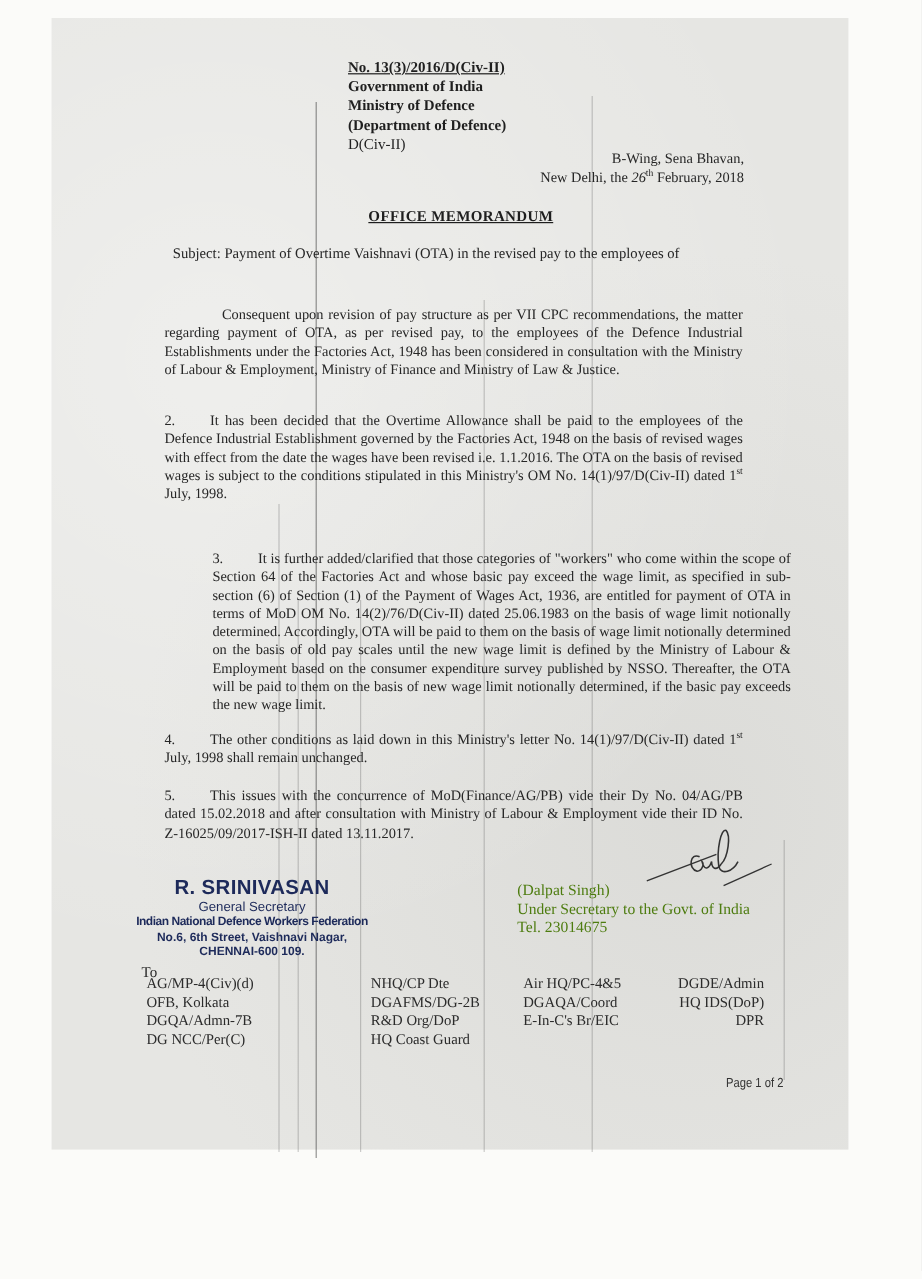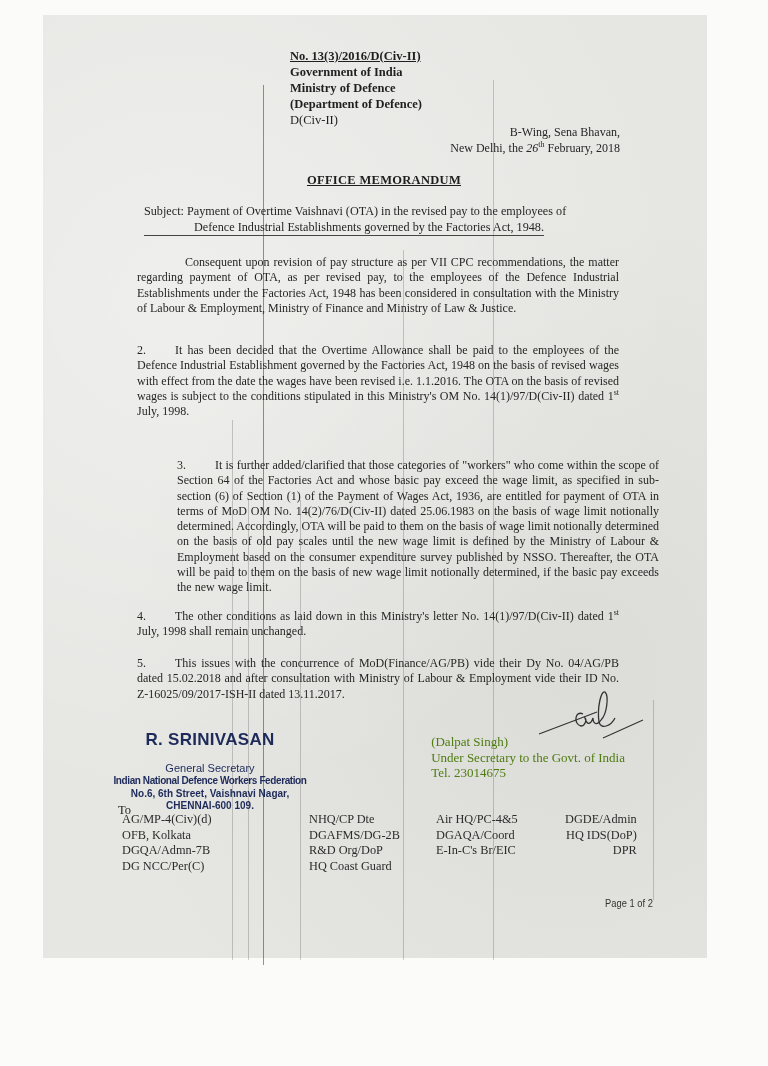--- a/index.html
+++ b/index.html
@@ -56,21 +56,21 @@
     .p3 { top: 458px; margin-left: 40px; }
     .p4 { top: 609px; }
     .p5 { top: 656px; }
     sup { font-size: 8px; line-height: 0; }
     .stamp {
       position: absolute; left: 100px; top: 730px; width: 220px;
       text-align: center; font-family: "Liberation Sans", "DejaVu Sans", sans-serif;
       color: #1d2a5a; font-weight: bold;
     }
     .stamp .name { font-size: 17px; letter-spacing: 0.3px; line-height: 20px; }
-    .stamp .desig { font-size: 11px; line-height: 13px; font-weight: normal; margin-top: 12px; }
+    .stamp .desig { font-size: 11px; line-height: 13px; font-weight: normal; }
     .stamp .line { font-size: 10px; line-height: 12.5px; }
     .stamp .org { letter-spacing: -0.4px; }
     .sig {
       position: absolute; left: 535px; top: 690px; width: 110px; height: 50px;
     }
     .signatory {
       position: absolute; right: 143px; top: 734px;
       text-align: left; font-size: 13px; line-height: 15.5px; color: #4d7c0f;
     }
     .to {
@@ -113,21 +113,20 @@
 
 <div class="addr">
   <div>B-Wing, Sena Bhavan,</div>
   <div><span>New Delhi,  the </span><span style="font-style:italic;margin-top:13px;">26</span><sup>th</sup><span> February, 2018</span></div>
 </div>
 
 <div class="om-title">OFFICE MEMORANDUM</div>
 
 <div class="subject">
   <div><span>Subject:</span><span> Payment of Overtime Vaishnavi (OTA) in the revised pay to the employees of</span></div>
-  <div><span class="indent ul">Defence Industrial Establishments governed by the Factories Act, 1948.</span></div>
 </div>
 
 <div class="para p1">Consequent upon revision of pay structure as per VII CPC recommendations, the matter regarding payment of OTA, as per revised pay, to the employees of the Defence Industrial Establishments under the Factories Act, 1948 has been considered in consultation with the Ministry of Labour &amp; Employment, Ministry of Finance and Ministry of Law &amp; Justice.</div>
 
 <div class="para p2"><span class="num">2.</span><span>It has been decided that the Overtime Allowance shall be paid to the employees of the Defence Industrial Establishment governed by the Factories Act, 1948 on the basis of revised wages with effect from the date the wages have been revised i.e. 1.1.2016. The OTA on the basis of revised wages is subject to the conditions stipulated in this Ministry's OM No. 14(1)/97/D(Civ-II) dated 1</span><sup>st</sup><span> July, 1998.</span></div>
 
 <div class="para p3"><span class="num">3.</span><span>It is further added/clarified that those categories of "workers" who come within the scope of Section 64 of the Factories Act and whose basic pay exceed the wage limit, as specified in sub-section (6) of Section (1) of the Payment of Wages Act, 1936, are entitled for payment of OTA in terms of MoD OM No. 14(2)/76/D(Civ-II) dated 25.06.1983 on the basis of wage limit notionally determined. Accordingly, OTA will be paid to them on the basis of wage limit notionally determined on the basis of old pay scales until the new wage limit is defined by the Ministry of Labour &amp; Employment based on the consumer expenditure survey published by NSSO. Thereafter, the OTA will be paid to them on the basis of new wage limit notionally determined, if the basic pay exceeds the new wage limit.</span></div>
 
 <div class="para p4"><span class="num">4.</span><span>The other conditions as laid down in this Ministry's letter No. 14(1)/97/D(Civ-II) dated 1</span><sup>st</sup><span> July, 1998 shall remain unchanged.</span></div>
 

